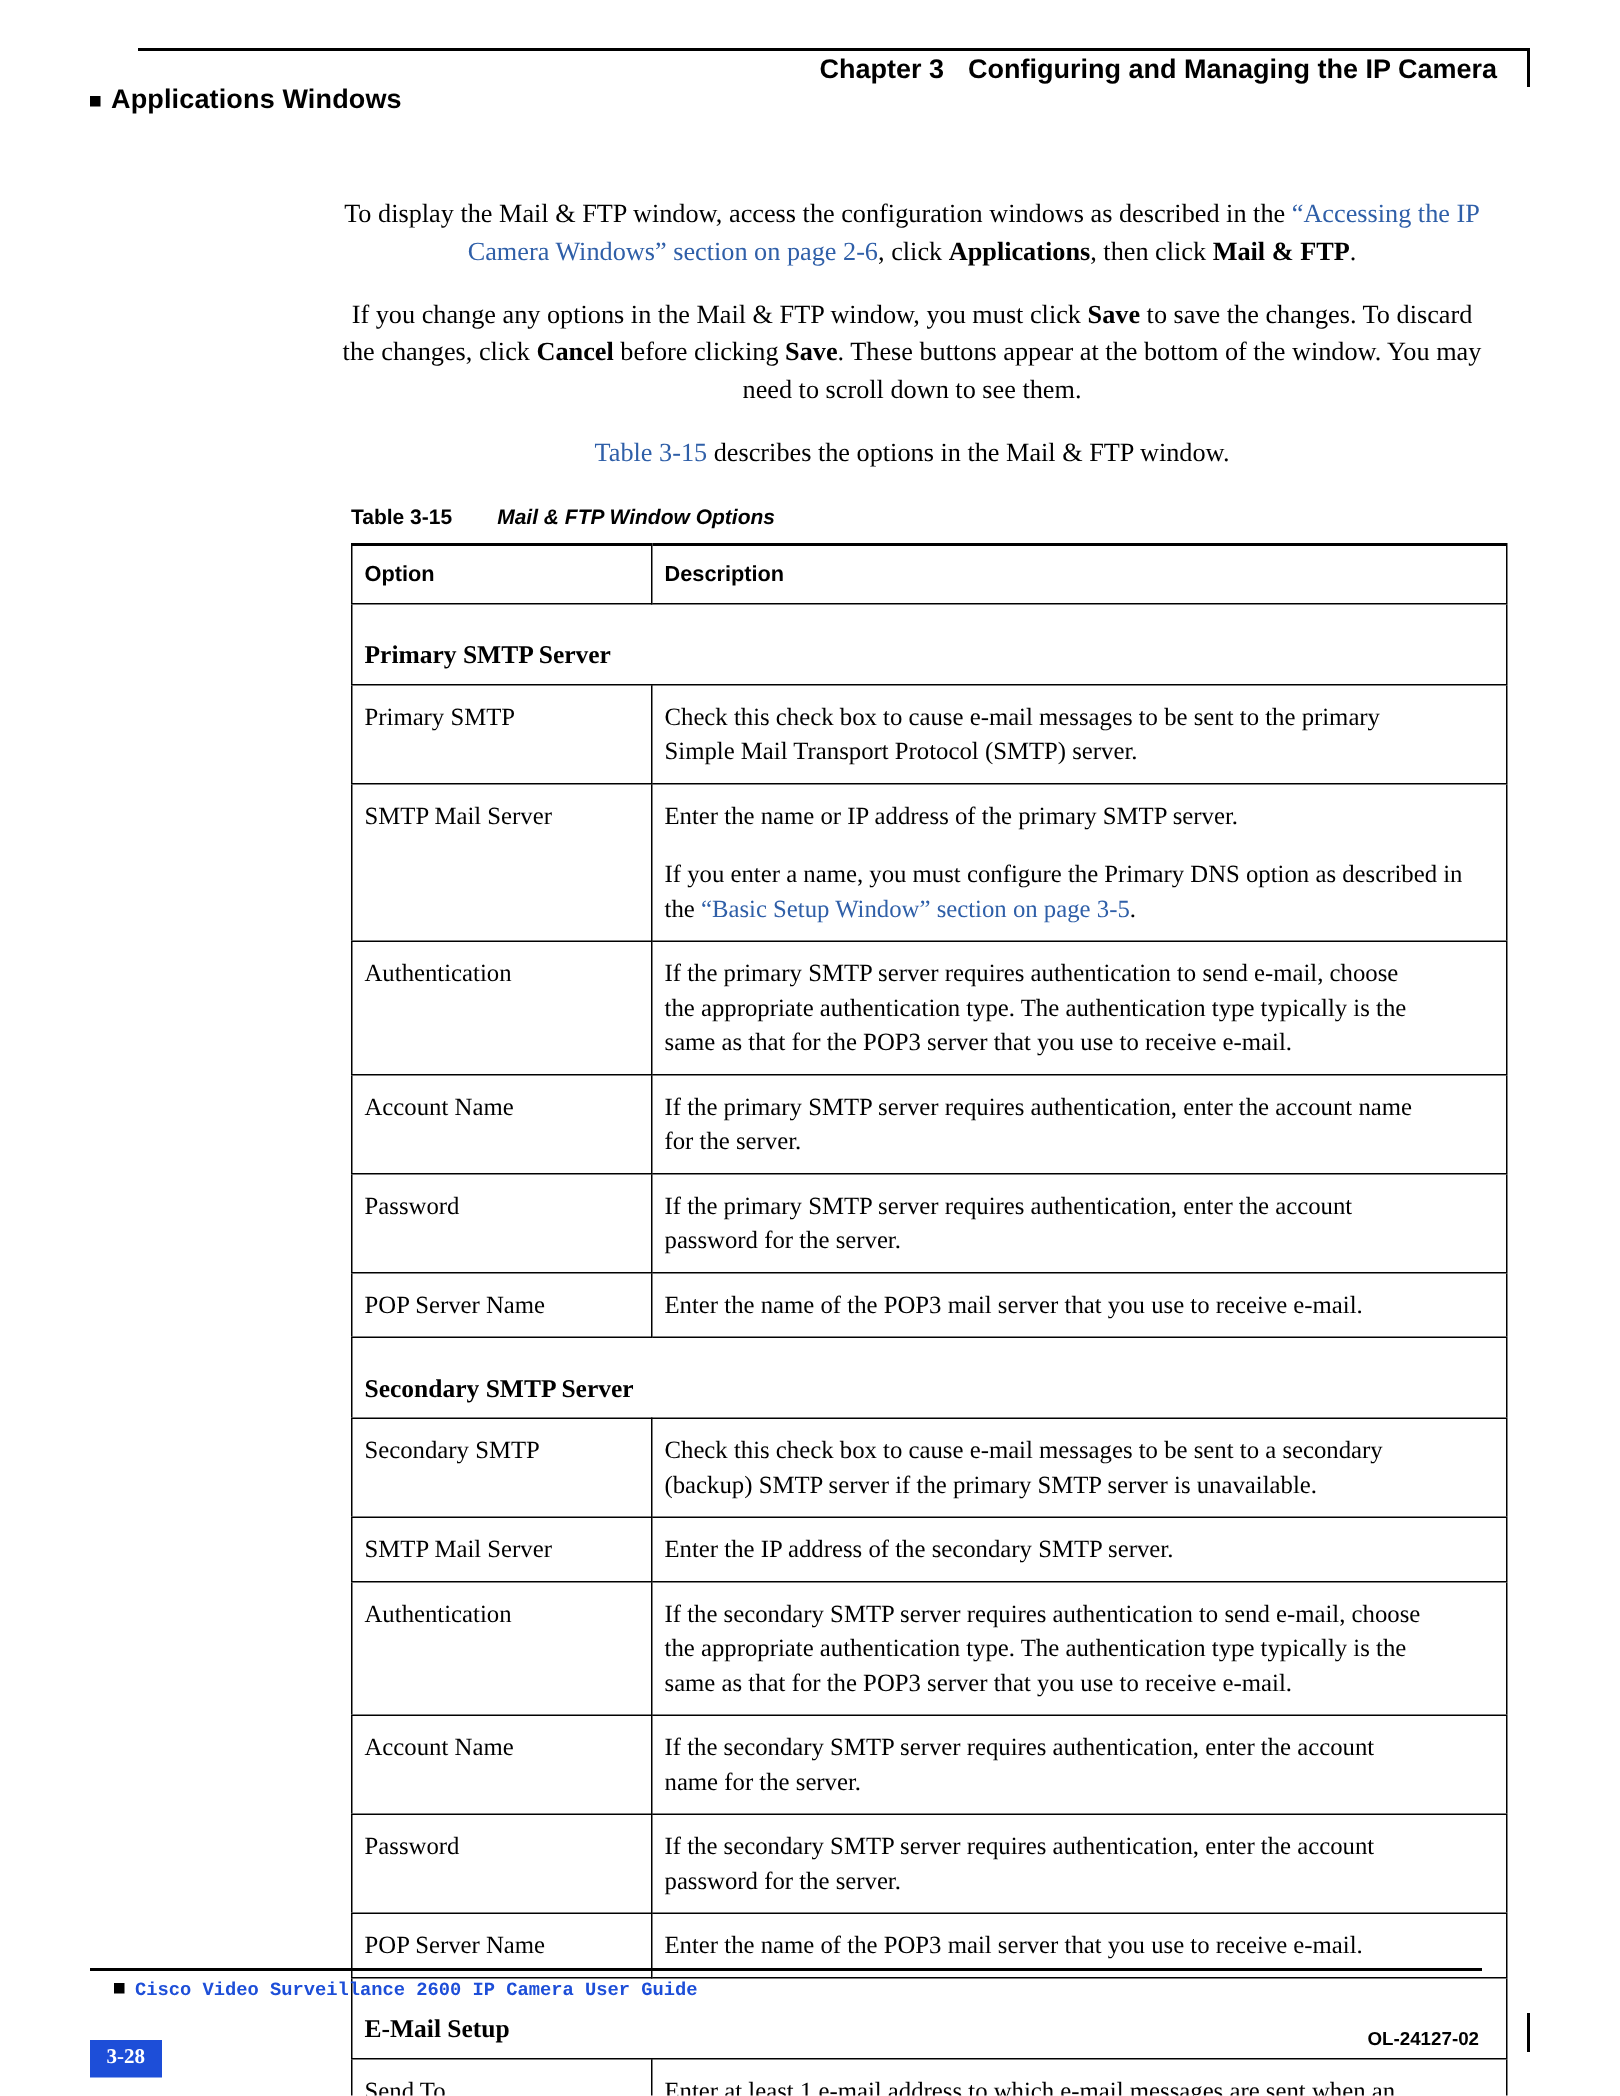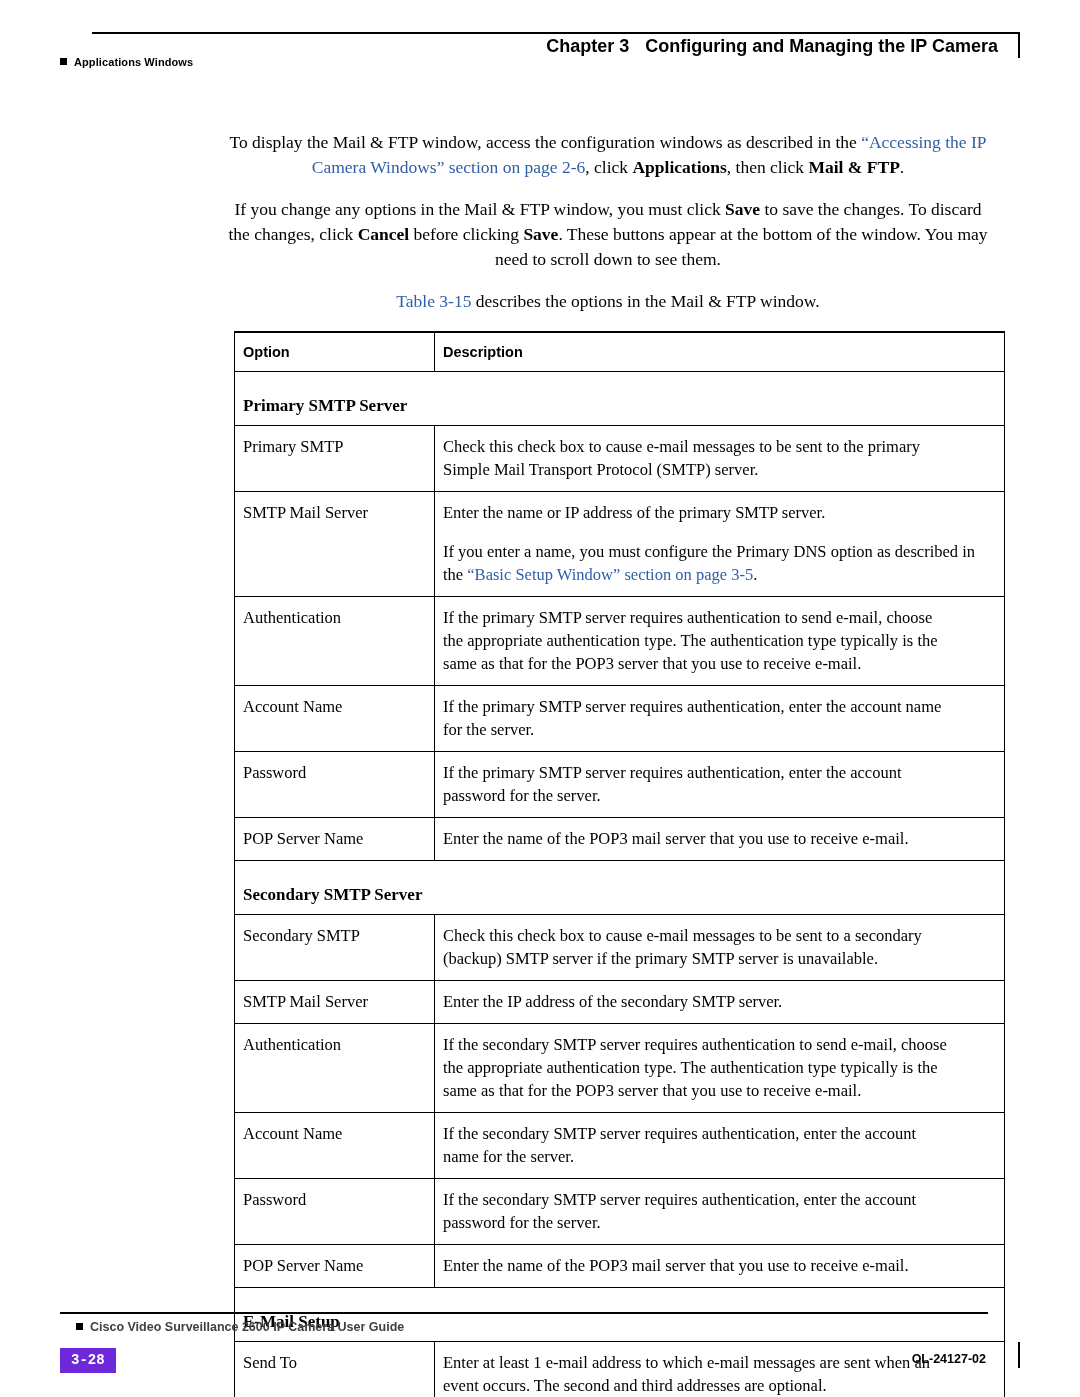--- a/index.html
+++ b/index.html
@@ -28,21 +28,21 @@
     left: 60px;
     right: 60px;
     height: 30px;
   }
   .header-left {
     position: absolute;
     left: 0;
     top: 20px;
     font-family: "Liberation Sans", sans-serif;
     font-weight: bold;
-    font-size: 11px;
+    font-size: 18px;
     letter-spacing: 0.1px;
   }
   .header-square {
     display: inline-block;
     width: 7px;
     height: 7px;
     background: #000;
     margin-right: 7px;
     vertical-align: 1px;
   }
@@ -177,40 +177,40 @@
     left: 0;
     top: 0;
     width: 928px;
     height: 2px;
     background: #000;
   }
   .footer-guide {
     position: absolute;
     left: 16px;
     top: 8px;
-    font-family: Liberation Sans, sans-serif;
+    font-family: Liberation Mono, monospace;
     font-weight: bold;
     font-size: 12.5px;
-    color: #404040;
+    color: #1d4ed8;
   }
   .footer-square {
     display: inline-block;
     width: 7px;
     height: 7px;
     background: #000;
     margin-right: 7px;
     vertical-align: 1px;
   }
   .page-num {
     position: absolute;
     left: 0px;
-    top: 36px;
-    background: #6d28d9;
+    top: 48px;
+    background: #1d4ed8;
     color: #fff;
-    font-family: Liberation Mono, monospace;
+    font-family: Liberation Serif, serif;
     font-weight: bold;
     font-size: 14px;
     padding: 4px 11px 5px 11px;
   }
   .doc-num {
     position: absolute;
     right: 34px;
     top: 40px;
     font-family: "Liberation Sans", sans-serif;
     font-weight: bold;
@@ -242,20 +242,23 @@
   </div>
 
   <div class="content">
 
     <p class="body"><span>To display the Mail &amp; FTP window, access the configuration windows as described in the </span><span class="xref">“Accessing the IP Camera Windows” section on page 2-6</span><span>, click </span><span class="bold">Applications</span><span>, then click </span><span class="bold">Mail &amp; FTP</span><span>.</span></p>
 
     <p class="body"><span>If you change any options in the Mail &amp; FTP window, you must click </span><span class="bold">Save</span><span> to save the changes. To discard the changes, click </span><span class="bold">Cancel</span><span> before clicking </span><span class="bold">Save</span><span>. These buttons appear at the bottom of the window. You may need to scroll down to see them.</span></p>
 
     <p class="body"><span class="xref">Table 3-15</span><span> describes the options in the Mail &amp; FTP window.</span></p>
 
+    <div class="table-caption">
+      <span class="cap-num">Table 3-15</span><span>Mail &amp; FTP Window Options</span>
+    </div>
 
     <table class="opts">
       <colgroup>
         <col class="col-opt">
         <col class="col-desc">
       </colgroup>
       <tbody>
         <tr class="head-row">
           <th class="h-opt">Option</th>
           <th class="h-desc">Description</th>

